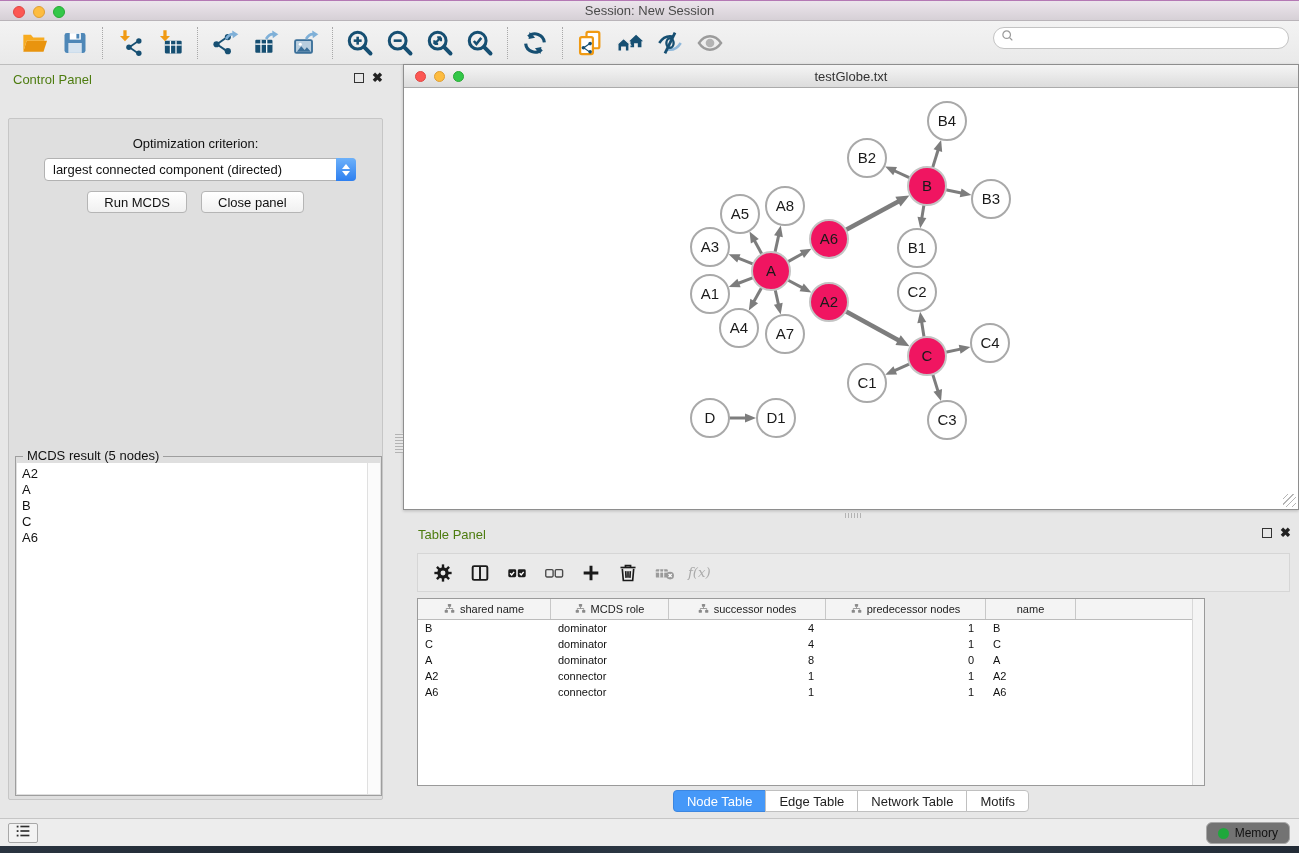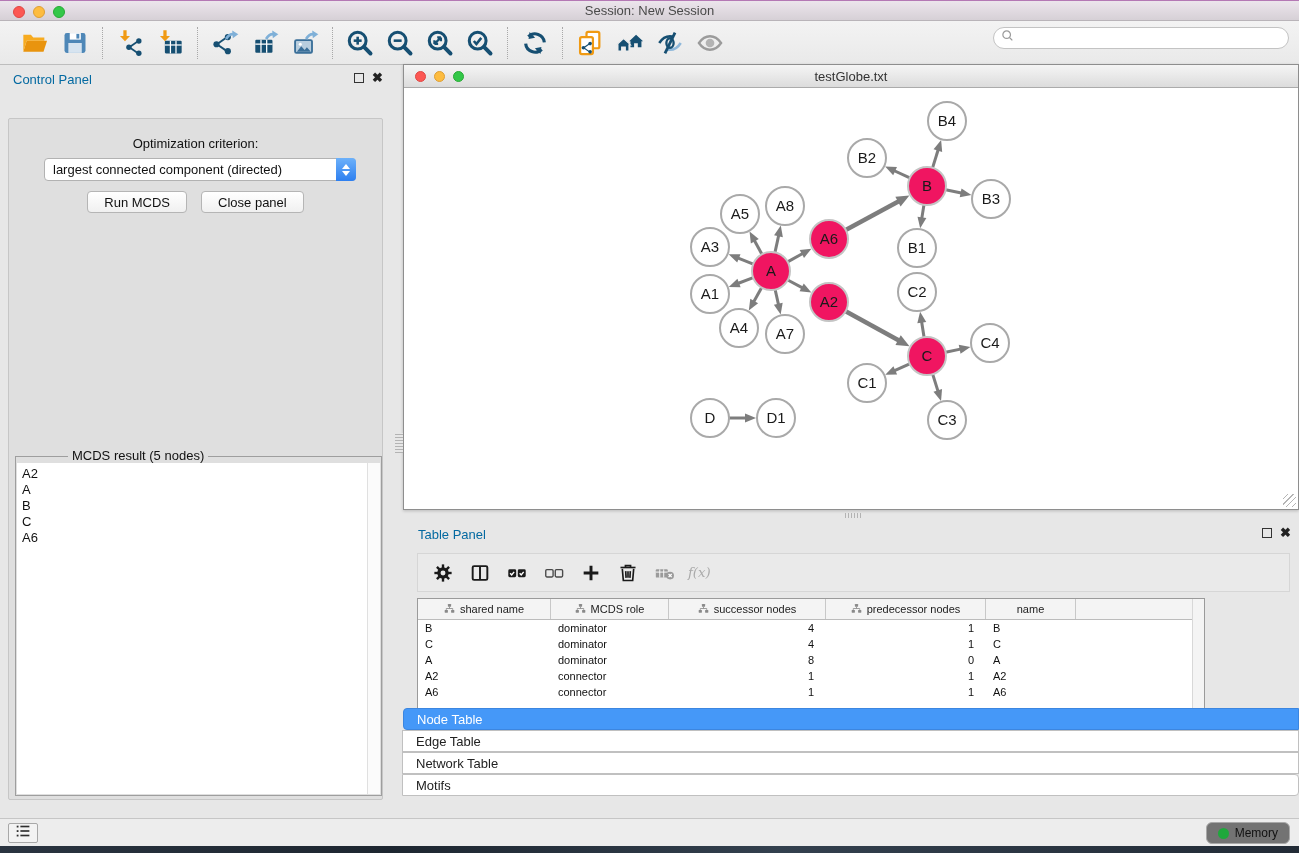--- a/index.html
+++ b/index.html
@@ -28,21 +28,21 @@
   .tb-btn { width:34px; height:34px; display:flex; align-items:center; justify-content:center; }
   #search-wrap { position:absolute; right:10px; top:6px; width:296px; height:22px;
     background:#fff; border:1px solid #c3c3c3; border-radius:11px;
     display:flex; align-items:center; padding-left:6px; }
   #search-wrap input { border:none; outline:none; flex:1; font-size:12px; height:18px;
     font-family:"Liberation Sans", sans-serif; background:transparent; }
 
   
   #control-panel { position:absolute; left:0; top:65px; width:391px; height:753px; background:#e7e7e7; }
   .panel-head { position:relative; height:28px; }
-  .panel-title { position:absolute; left:13px; top:7px; font-size:13px; color:#0369a1; }
+  .panel-title { position:absolute; left:13px; top:7px; font-size:13px; color:#4d7c0f; }
   .win-ctrls { position:absolute; right:8px; top:7px; display:flex; gap:8px; align-items:center; }
   .float-box { width:10px; height:10px; border:1.6px solid #333; }
   .close-x { font-size:13px; font-weight:bold; color:#222; line-height:11px; }
 
   .tab-row { position:absolute; left:0; width:100%; display:flex; justify-content:center; }
   #cp-tabs { top:31px; }
   .tab { height:22px; padding:0 13px; background:#fff; border:1px solid #c0c0c0;
     font-size:13px; color:#222; display:flex; align-items:center; margin-left:-1px; }
   .tab:first-child { border-radius:4px 0 0 4px; margin-left:0; }
   .tab:last-child { border-radius:0 4px 4px 0; }
@@ -65,21 +65,21 @@
     border-top:5px solid #fff; }
   #cp-buttons { position:absolute; left:0; width:100%; top:72px; display:flex;
     justify-content:center; gap:14px; }
   .btn { height:22px; padding:0 16px; font-size:13px; color:#111;
     background:linear-gradient(#ffffff,#f0f0f0); border:1px solid #b5b5b5;
     border-radius:4px; display:flex; align-items:center; }
 
   #result-box { position:absolute; left:6px; top:337px; width:367px; height:340px;
     border:1px solid #9e9e9e; }
   #result-legend { position:absolute; left:7px; top:-9px; background:#dfdfdf;
-    padding:0 4px; font-size:13px; color:#111;margin-left:45px; }
+    padding:0 4px; font-size:13px; color:#111; }
   #result-list { position:absolute; left:1px; top:6px; right:14px; bottom:1px;
     background:#fff; padding:3px 0 0 5px; }
   #result-scroll { position:absolute; top:6px; right:1px; bottom:1px; width:13px;
     background:#fbfbfb; border-left:1px solid #e0e0e0; }
   .list-item { font-size:13px; line-height:16px; color:#111; }
 
   
   #net-window { position:absolute; left:403px; top:64px; width:896px; height:446px;
     background:#fff; border:1px solid #8e8e8e; box-shadow:0 1px 3px rgba(0,0,0,.2); }
   #net-titlebar { position:relative; height:23px;
@@ -107,21 +107,21 @@
   #tp-table { position:absolute; left:14px; top:78px; width:788px; height:188px;
     background:#fff; border:1px solid #9a9a9a; overflow:hidden; }
   #tp-scroll { position:absolute; top:0; right:0; bottom:0; width:12px;
     background:#f4f4f4; border-left:1px solid #d8d8d8; }
   .thead { display:flex; height:21px; background:#f4f4f4; border-bottom:1px solid #bcbcbc; }
   .th { display:flex; align-items:center; justify-content:center; gap:5px;
     border-right:1px solid #c8c8c8; font-size:11px; color:#222; overflow:hidden; }
   .tr { display:flex; height:16px; align-items:center; }
   .td { font-size:11px; color:#111; padding:0 12px 0 7px; white-space:nowrap; overflow:hidden; }
   .td.num { text-align:right; }
-  #tp-tabs { bottom:22px;flex-direction:column; }
+  #tp-tabs { bottom:6px; }
 
   
   #status-bar { position:absolute; left:0; top:818px; width:1299px; height:28px;
     background:#ededed; border-top:1px solid #c6c6c6; }
   #list-btn { position:absolute; left:8px; top:4px; width:30px; height:20px;
     background:#f3f3f3; border:1px solid #a8a8a8; border-radius:2px;
     display:flex; align-items:center; justify-content:center; }
   #memory-btn { position:absolute; right:9px; top:3px; height:22px;
     background:#737373; border:1px solid #a8a8a8; border-radius:6px;
     display:flex; align-items:center; gap:6px; padding:0 11px; font-size:12px; color:#111; }

